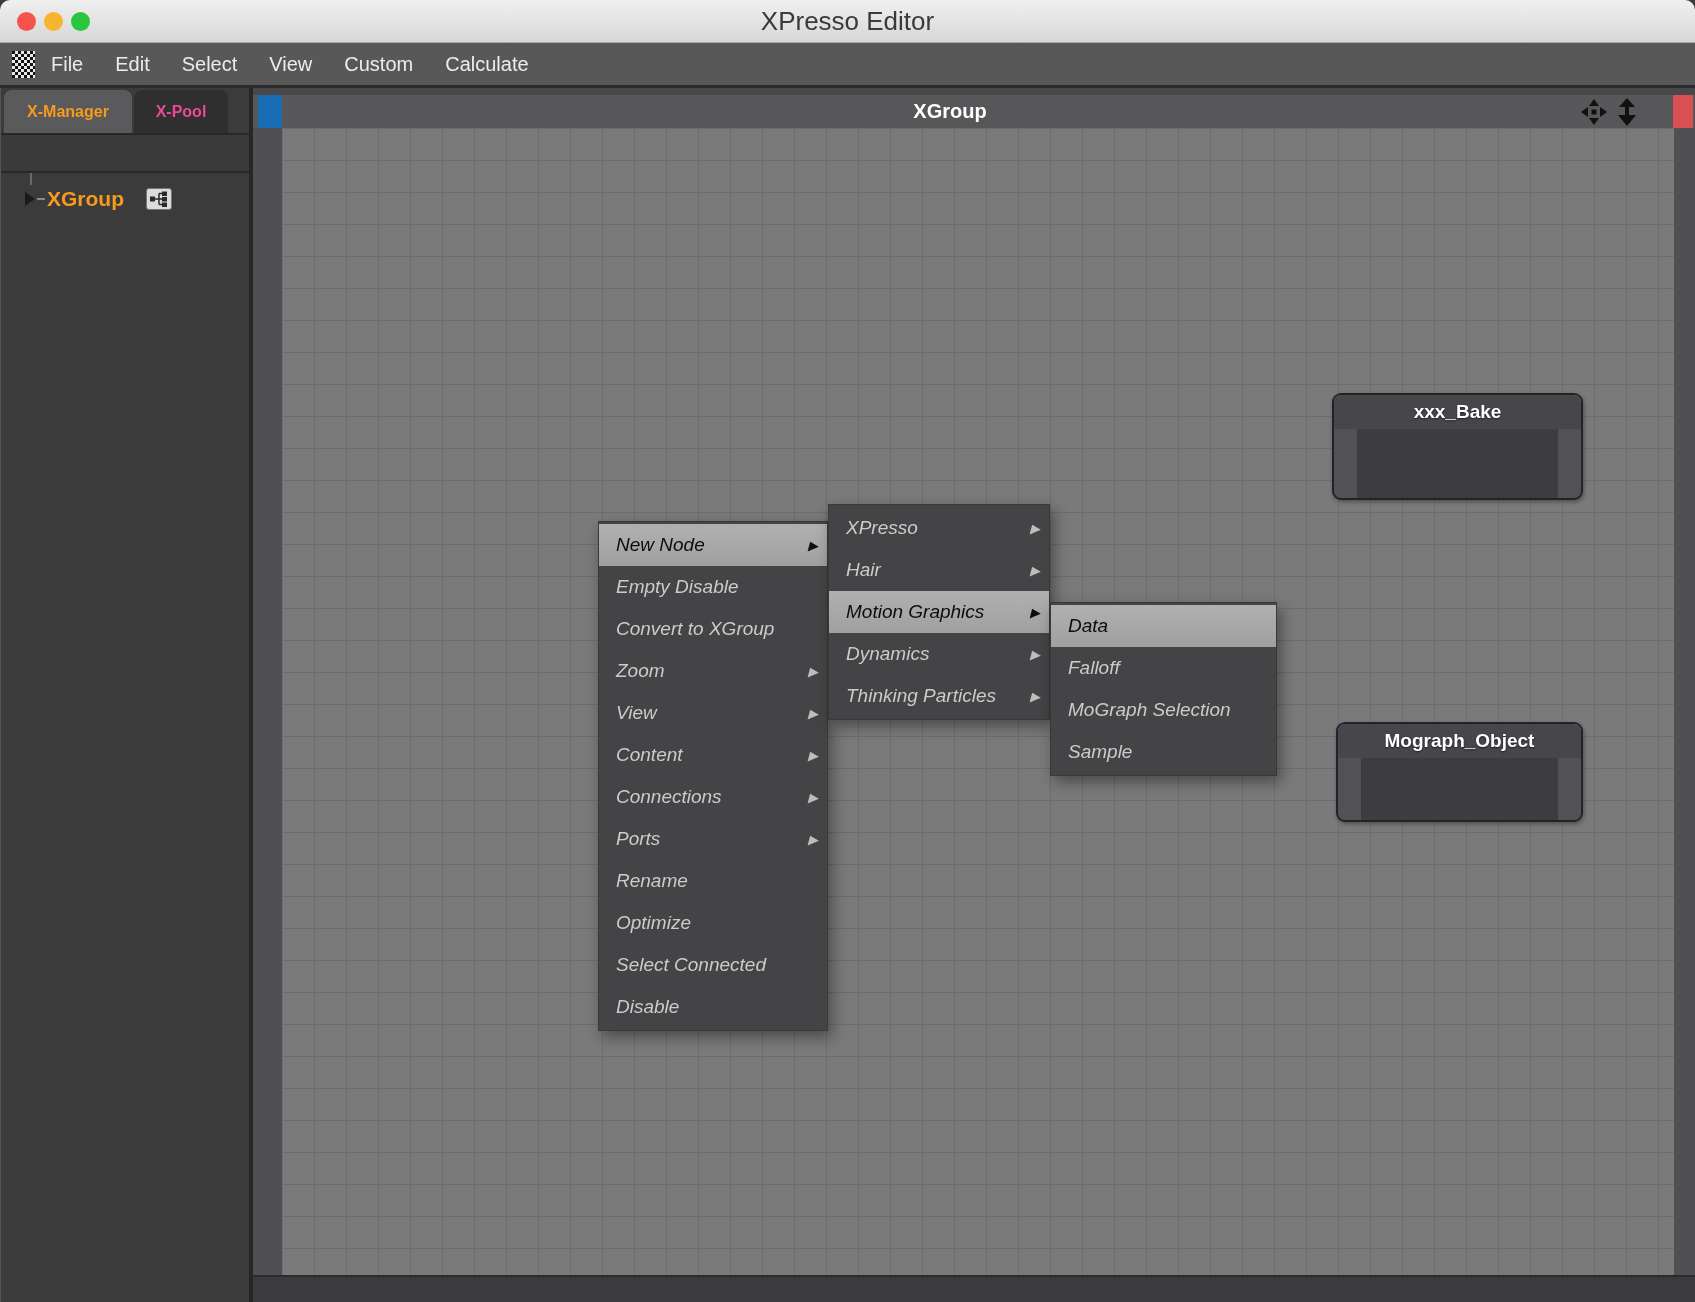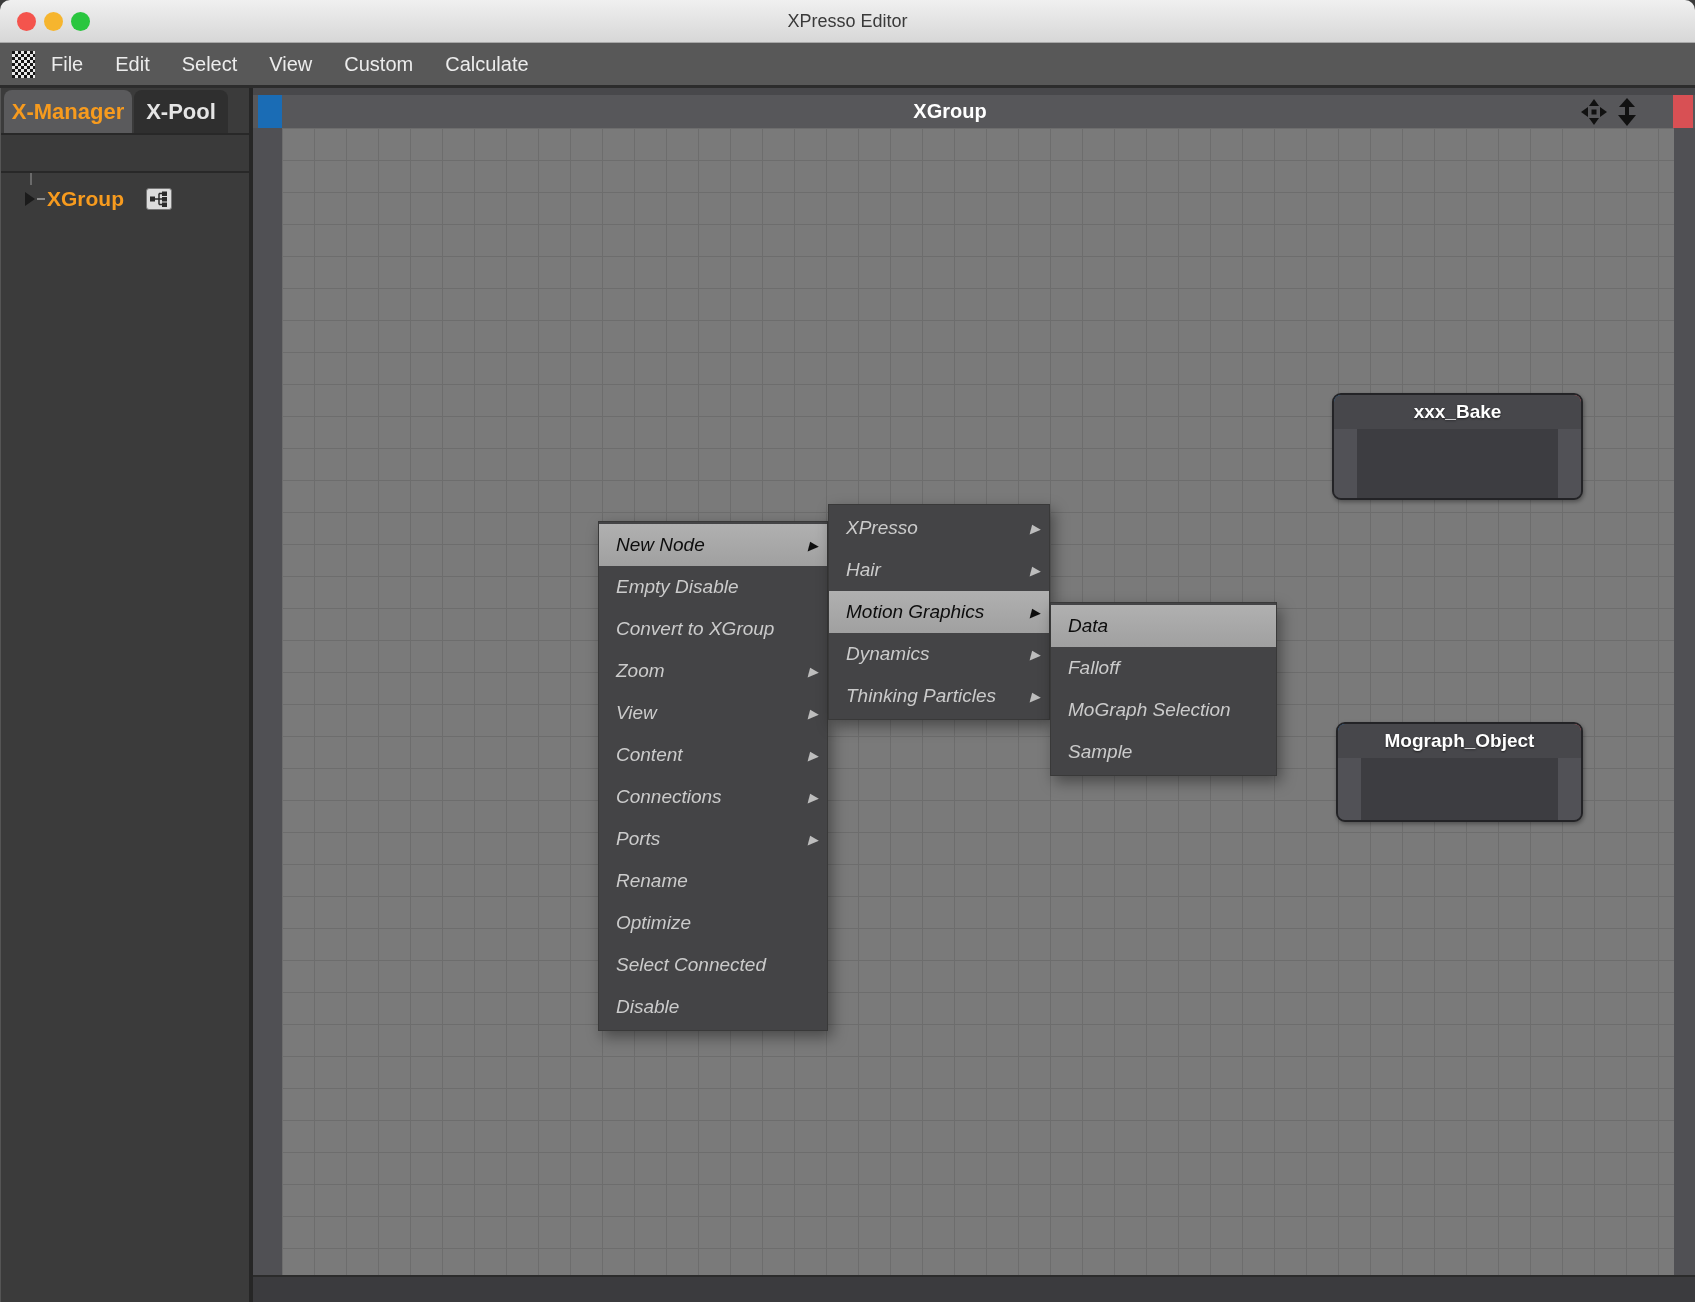--- a/index.html
+++ b/index.html
@@ -4,45 +4,45 @@
 <style>
   * { margin:0; padding:0; box-sizing:border-box; }
   html,body { background:#2e2e2e; font-family:"Liberation Sans", sans-serif; }
   .window { position:relative; width:1695px; height:1302px; overflow:hidden; background:#3b3b3b; }
 
   
   .titlebar { position:absolute; left:0; top:0; width:1695px; height:43px;
     background:linear-gradient(#f0f0f0,#d7d7d7); border-radius:10px 10px 0 0;
     border-bottom:1px solid #a8a8a8; }
   .win-title { position:absolute; left:0; right:0; top:0; height:43px; line-height:43px;
-    text-align:center; font-size:18px; color:#3a3a3a; }
+    text-align:center; font-size:26px; color:#3a3a3a; }
   .tl { position:absolute; top:12px; width:19px; height:19px; border-radius:50%; }
   .tl.red { left:17px; background:#f4544d; }
   .tl.yellow { left:44px; background:#f6b52e; }
   .tl.green { left:71px; background:#2ac63f; }
 
   
   .menubar { position:absolute; left:0; top:43px; width:1695px; height:45px;
     background:#585858; border-bottom:3px solid #2c2c2c;
     display:flex; align-items:center; }
   .grip { width:23px; height:27px; margin-left:12px;
     background:repeating-conic-gradient(#e8e8e8 0% 25%, #141414 0% 50%);
     background-size:6px 6px; }
   .menubar .mb-item { color:#ececec; font-size:20px; padding:0 16px; cursor:default; }
   .menubar .mb-item:first-of-type { margin-left:12px; }
 
   
   .sidebar { position:absolute; left:0; top:88px; width:249px; bottom:0; background:#3b3b3b;
     border-left:1px solid #555; }
   .vdivider { position:absolute; left:249px; top:88px; width:4px; bottom:0; background:#262626; }
   .tabs { position:absolute; left:0; top:2px; height:43px; width:100%; display:flex; }
-  .tab { height:59px; line-height:43px; text-align:center; font-size:22px; font-weight:bold;
+  .tab { height:59px; line-height:43px; text-align:center; font-size:16px; font-weight:bold;
     border-radius:8px 8px 0 0; }
   .tab.active { width:128px; margin-left:3px; background:#5a5a5c; color:#f79b1e; }
-  .tab.inactive { width:94px; margin-left:2px; background:#2f2f2f; color:#e5e5e5; }
+  .tab.inactive { width:94px; margin-left:2px; background:#2f2f2f; color:#ec4899; }
   .searchrow { position:absolute; left:0; top:45px; width:249px; height:40px;
     background:#3a3a3a; border-top:2px solid #282828; border-bottom:2px solid #282828;
     display:flex; align-items:center; }
   .searchrow .grip { width:24px; height:28px; margin-left:8px; }
   .search-input { flex:1; height:100%; background:transparent; border:none; outline:none;
     color:#ddd; font-size:18px; padding:0 8px; font-family:"Liberation Sans",sans-serif; }
   .search-icon { margin-right:10px; display:block; }
   .tree { position:absolute; left:0; top:85px; width:249px; bottom:0; }
   .tree-row { position:relative; height:36px; margin-top:8px; display:flex; align-items:center; }
   .tree-stub { position:absolute; left:29px; top:-8px; width:2px; height:12px; background:#6a6a6a; }

